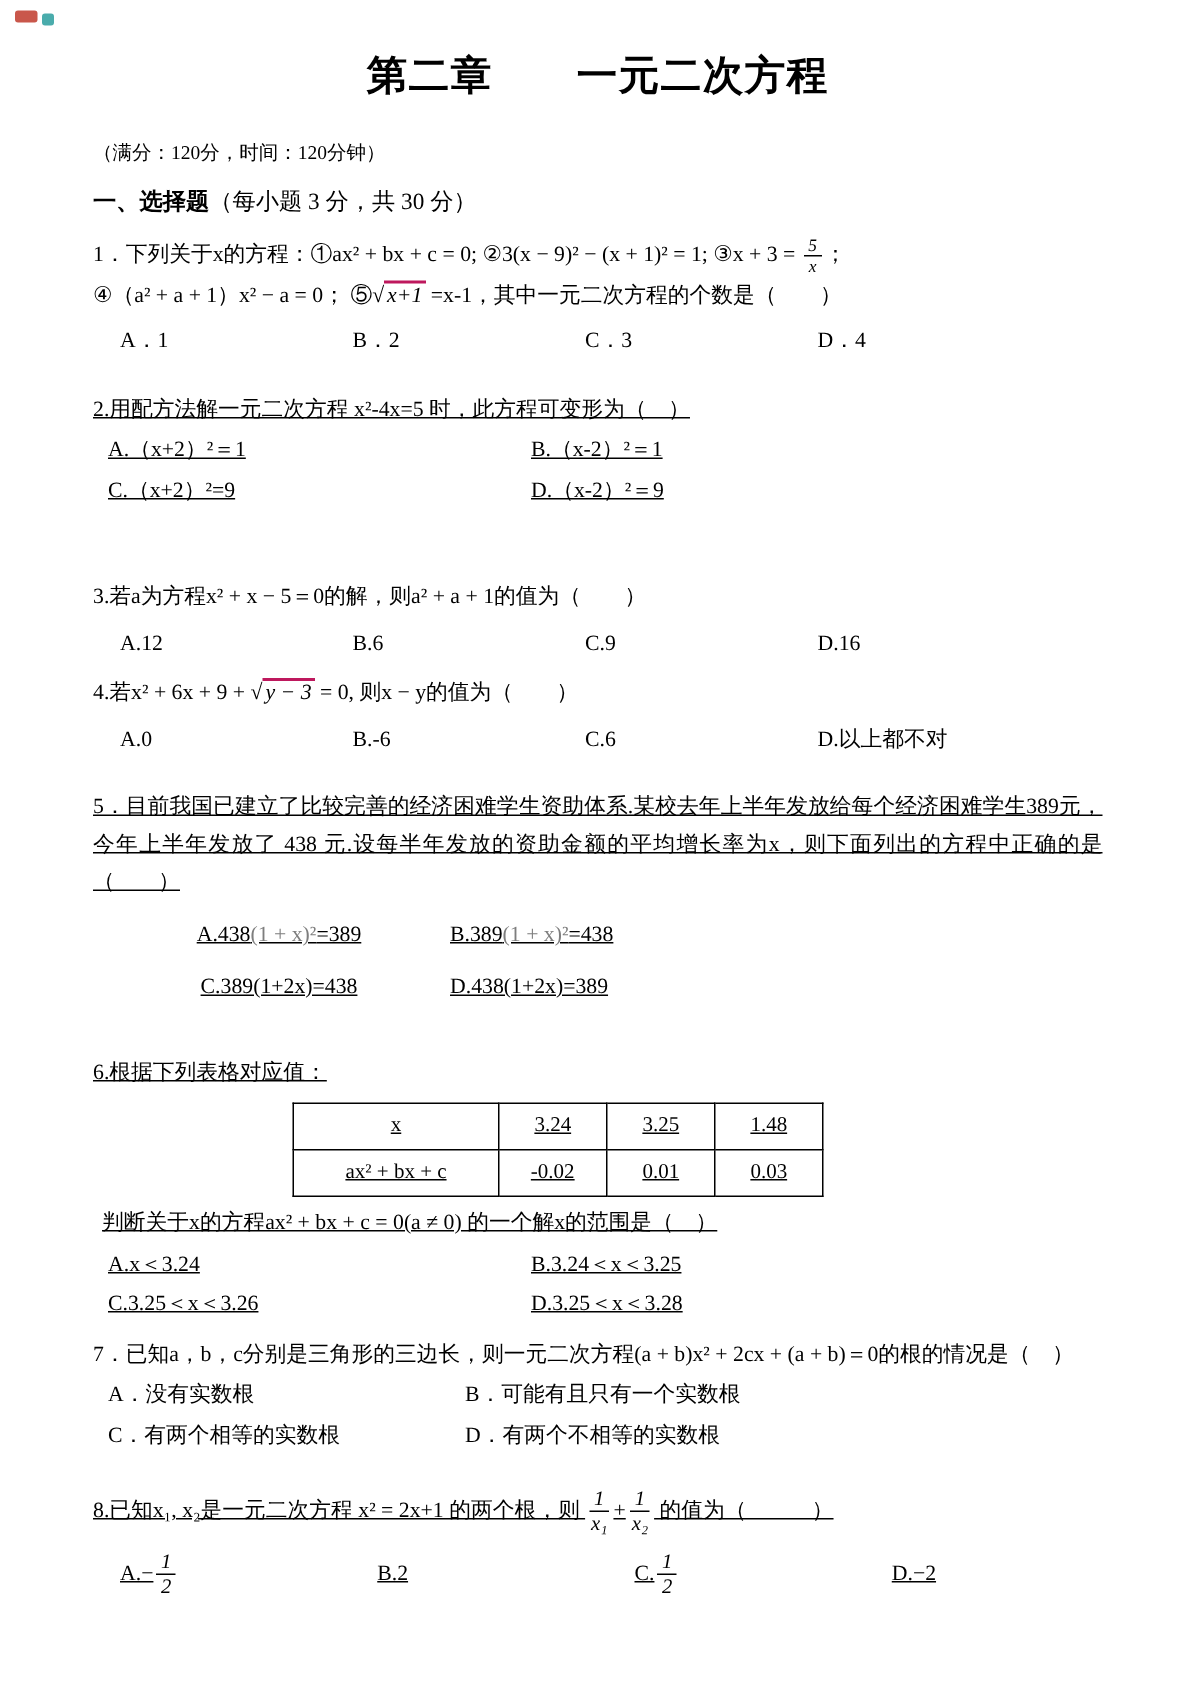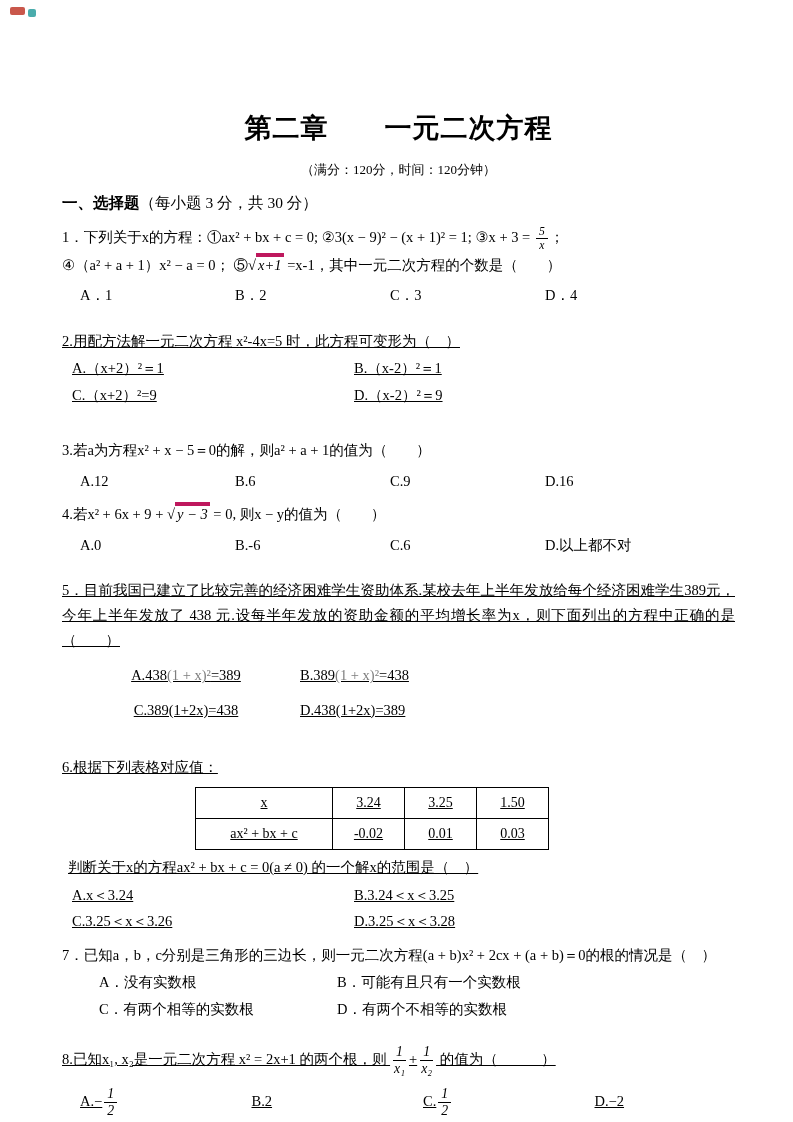--- a/index.html
+++ b/index.html
@@ -5,61 +5,61 @@
   * { margin:0; padding:0; box-sizing:border-box; }
   html,body { background:#ffffff; }
   body {
     width:793px; height:1122px;
     position:relative; overflow:hidden;
     color:#000;
     font-family:"Liberation Serif","DejaVu Serif",serif;
     font-size:14.5px;
     line-height:1.55;
   }
-  .page { padding:112px 58px 0 62px; }
+  .page { padding:34px 58px 0 62px; }
 
   
   .artifact { position:absolute; border-radius:2px; opacity:.85; }
   .artifact.red  { left:10px; top:7px; width:15px; height:8px; background:#c03a2b; }
   .artifact.teal { left:28px; top:9px; width:8px;  height:8px; background:#2a9d9d; }
 
   h1.title { text-align:center; font-size:27px; font-weight:bold; letter-spacing:1px; line-height:1.25; }
-  .subtitle { text-align:center; font-size:13px; margin-top:14px; }
+  .subtitle { font-size:13px; margin-top:24px; }
   .section { font-size:15.5px; margin-top:11px; }
   .section .bold { font-weight:bold; }
 
   .q { margin-top:14px; }
   .q.mt-sm { margin-top:10px; }
   .q.mt-md { margin-top:22px;text-decoration:underline; }
-  .q.mt-lg { margin-top:32px; }
+  .q.mt-lg { margin-top:48px; }
   .q.mt-xl { margin-top:34px;text-decoration:underline; }
   .stem { line-height:1.7; text-align:justify; }
 
   .opts4 { display:flex; padding-left:18px; margin-top:7px;gap:31px; }
   .opts4 > span { width:124px; }
   .opts4.wide > span { width:148px; }
 
   .opts2 { display:flex; padding-left:10px; margin-top:4px; }
   .opts2 > .c1 { width:282px; }
   .opts2.q5c > .c1 { width:228px;text-align:center; }
-  .opts2.q7c > .c1 { width:238px;margin-left:27px; }
+  .opts2.q7c > .c1 { width:238px; }
   .opts2.gap-top { margin-top:12px; }
 
   
   .frac { display:inline-flex; flex-direction:column; align-items:center;
           vertical-align:middle; line-height:1.15; font-style:italic;
           font-size:0.95em; margin:0 2px; }
   .frac.frac-sm { font-size:0.8em; }
   .frac .fnum { border-bottom:1px solid #000; padding:0 3px; }
   .frac .fden { padding:0 2px; }
 
   
   .sqrt { white-space:nowrap; }
   .sqrt .rsym { font-style:normal; }
-  .sqrt .rad { border-top:4px solid #be185d; padding:0 2px; font-style:italic; }
+  .sqrt .rad { border-top:2px solid #be185d; padding:0 2px; font-style:italic; }
 
   
   table.vtable { border-collapse:collapse; margin:7px 0 5px 133px; }
   table.vtable td { border:1px solid #000; text-align:center; font-size:14px;
                     height:31px; vertical-align:middle; }
   table.vtable td.c-first { width:137px; }
   table.vtable td.c-val { width:72px; }
 
   .gray { color:#7e7e7e; }
   .indent-sm { padding-left:6px; }
@@ -137,21 +137,21 @@
   </div>
 
   <div class="q mt-xl">
     <div class="stem">6.根据下列表格对应值：</div>
     <table class="vtable">
       <tbody>
           <tr>
         <td class="c-first">x</td>
         <td class="c-val">3.24</td>
         <td class="c-val">3.25</td>
-        <td class="c-val">1.50</td>
+        <td class="c-val">1.48</td>
       </tr>
       <tr>
         <td class="c-first">ax² + bx + c</td>
         <td class="c-val">-0.02</td>
         <td class="c-val">0.01</td>
         <td class="c-val">0.03</td>
       </tr>
     </tbody>
       </table>
     <div class="stem indent-sm">判断关于x的方程ax² + bx + c = 0(a ≠ 0) 的一个解x的范围是（　）</div>

